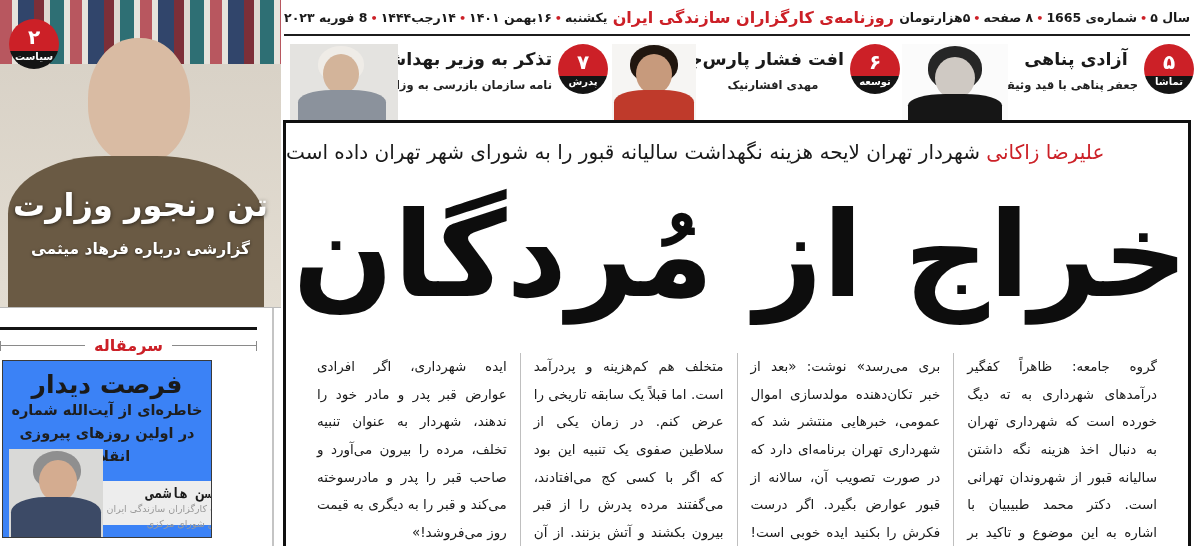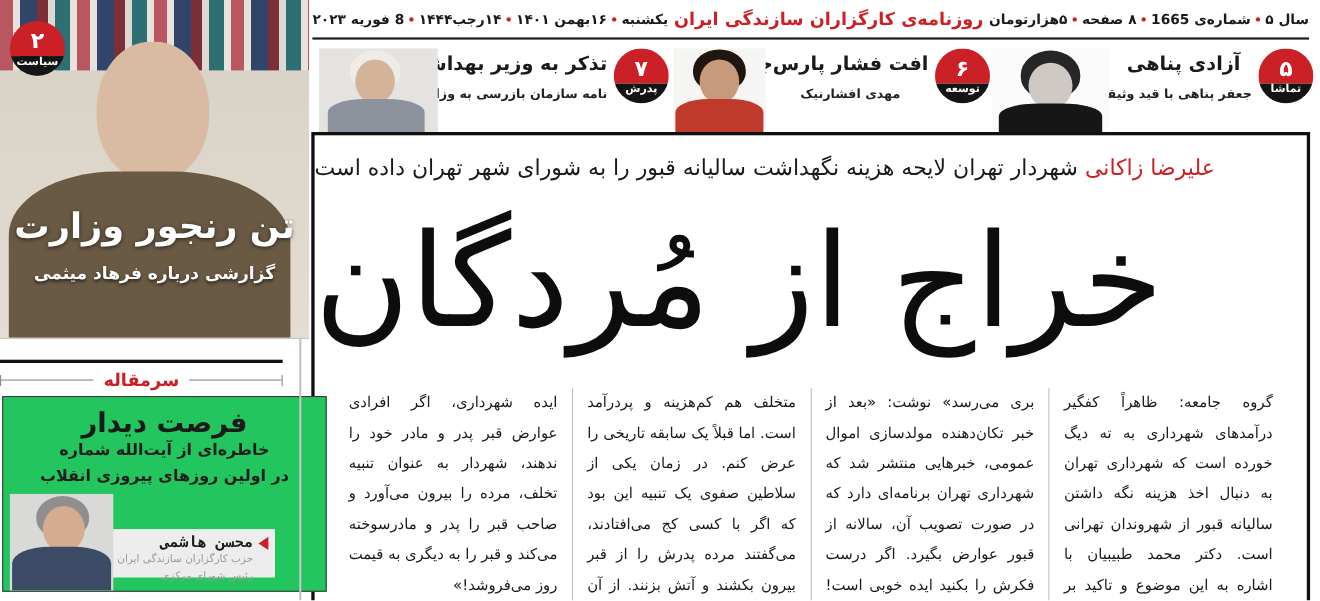--- a/index.html
+++ b/index.html
@@ -42,21 +42,21 @@
   .photo-minister{width:108px;height:76px;background:#e4e3e0;}
   .photo-minister .hair{left:28px;top:2px;width:46px;height:36px;border-radius:50% 50% 45% 45%;background:#efece7;}
   .photo-minister .head{left:33px;top:10px;width:36px;height:40px;border-radius:50%;background:#d3b49a;}
   .photo-minister .torso{left:8px;top:46px;width:88px;height:32px;border-radius:38% 38% 0 0;background:#8b929c;}
 
   
   .main-box{position:absolute;left:283px;top:120px;width:908px;height:460px;
             border:3px solid #101010;background:#fff;box-sizing:border-box;}
   .kicker{margin-top:15px;text-align:left;font-size:20px;font-weight:normal;line-height:1.4;}
   .kicker-name{color:var(--red);}
-  .big-headline{text-align:left;font-size:118px;font-weight:normal;line-height:1.55;
+  .big-headline{text-align:right;font-size:118px;font-weight:bold;line-height:1.55;
                 color:#0d0d0d;margin-top:-2px;white-space:nowrap;}
   .columns{display:flex;direction:rtl;margin:6px 18px 0;}
   .col{flex:1;padding:0 13px;font-size:13.5px;line-height:2.05;text-align:justify;
        border-left:1px solid #bfbfbf;}
   .col:last-child{border-left:none;}
   .col .lead{font-weight:normal;}
 
   
   .lead-photo{position:absolute;left:0;top:0;width:281px;height:307px;overflow:hidden;
               background:linear-gradient(#d6cfc4,#e3ddd2);border-bottom:1.5px solid #bbb;}
@@ -72,22 +72,22 @@
                     color:#fff;font-size:32px;font-weight:bold;text-shadow:0 1px 4px rgba(0,0,0,.65);}
   .overlay-sub{position:absolute;left:0;top:240px;width:100%;text-align:center;z-index:4;
                color:#fff;font-size:15.5px;font-weight:bold;text-shadow:0 1px 3px rgba(0,0,0,.65);}
 
   
   .black-rule{position:absolute;left:0;top:327px;width:257px;border-top:3px solid #141414;}
   .sermaghale{position:absolute;left:0;top:336px;width:257px;display:flex;align-items:center;}
   .sm-line{flex:1;height:1px;background:#8a8a8a;}
   .sm-tick{width:1.5px;height:10px;background:#8a8a8a;}
   .sm-label{color:var(--red);font-weight:bold;font-size:16px;margin:0 9px;}
-  .editorial-box{position:absolute;left:2px;top:360px;width:295px;height:178px;
-                 border:1.5px solid #3a3a3a;box-sizing:border-box;overflow:hidden;background:#22c55e;}
+  .editorial-box{position:absolute;left:2px;top:360px;width:210px;height:178px;
+                 border:1.5px solid #3a3a3a;box-sizing:border-box;overflow:hidden;background:#3b82f6;}
   .ed-headline{margin-top:9px;text-align:center;font-size:25px;font-weight:bold;}
   .ed-sub{text-align:center;font-size:14.5px;font-weight:600;line-height:1.6;color:#1e1e1e;}
   .cap-bar{position:absolute;left:28px;top:120px;width:219px;height:44px;background:#ededed;z-index:1;}
   .cap-name-row{display:flex;direction:rtl;align-items:center;gap:5px;margin:4px 6px 0 0;font-family:Liberation Mono, monospace;}
   .cap-marker{width:0;height:0;border-top:6px solid transparent;border-bottom:6px solid transparent;
               border-right:9px solid var(--red);}
   .cap-name{font-size:14px;font-weight:bold;}
   .cap-role{font-size:9.5px;color:#9a9a9a;text-align:right;padding-right:20px;line-height:1.55;}
   .photo-hashemi{position:absolute;left:6px;top:88px;width:94px;height:88px;background:#d9d9d7;z-index:2;}
   .photo-hashemi .hair{left:24px;top:2px;width:48px;height:38px;border-radius:50% 50% 45% 45%;background:#8f8f8f;}

